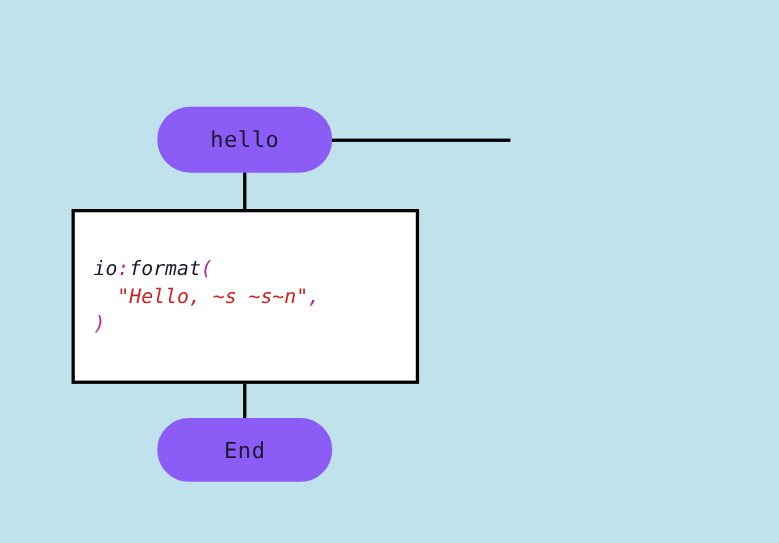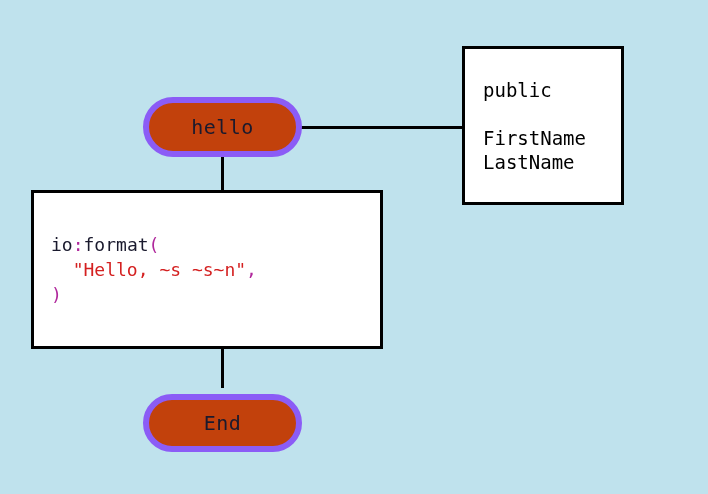--- a/index.html
+++ b/index.html
@@ -24,22 +24,22 @@
   .edge {
     position: absolute;
     background: #000000;
   }
   .edge-v { width: 3px; }
   .edge-h { height: 3px; }
 
   
   .node-stadium {
     position: absolute;
-    background: #c2410c;
-    border: 6px solid #8b5cf6;
+    background: #8b5cf6;
+    border: 2px solid #8b5cf6;
     border-radius: 999px;
     display: flex;
     align-items: center;
     justify-content: center;
     box-sizing: border-box;
     color: #1a1a2e;
     font-family: "DejaVu Sans Mono", monospace;
     font-size: 20px;
     letter-spacing: 0.5px;
   }
@@ -95,34 +95,28 @@
   <div class="edge edge-h" style="left:300px; top:126px; width:164px;"></div>
 
   <div class="edge edge-v" style="left:221px; top:155px; height:37px;"></div>
 
   <div class="edge edge-v" style="left:221px; top:347px; height:41px;"></div>
 
   <div class="node-stadium" id="hello-node" style="left:143px; top:97px; width:159px; height:60px;">
     <span>hello</span>
   </div>
 
-  <div class="node-rect" id="comment-box" style="left:462px; top:46px; width:162px; height:159px;">
-    <div class="comment-line">public</div>
-    <div class="comment-gap"></div>
-    <div class="comment-line">FirstName</div>
-    <div class="comment-line">LastName</div>
-  </div>
 
-  <div class="node-rect" id="code-box" style="left:31px; top:190px; width:352px; height:159px;">
+  <div class="node-rect" id="code-box" style="left:65px; top:190px; width:316px; height:159px;font-style:italic;">
 
     <div class="code-line"><span class="tok-ident">io</span><span class="tok-punct">:</span><span class="tok-ident">format</span><span class="tok-punct">(</span></div>
 
     <div class="code-line"><span class="tok-ident">  </span><span class="tok-string">"Hello, ~s ~s~n"</span><span class="tok-punct">,</span></div>
 
 
     <div class="code-line"><span class="tok-punct">)</span></div>
   </div>
 
-  <div class="node-stadium" id="end-node" style="left:143px; top:394px; width:159px; height:58px;">
+  <div class="node-stadium" id="end-node" style="left:143px; top:380px; width:159px; height:58px;">
     <span>End</span>
   </div>
 
 </div>
 
 </body></html>

